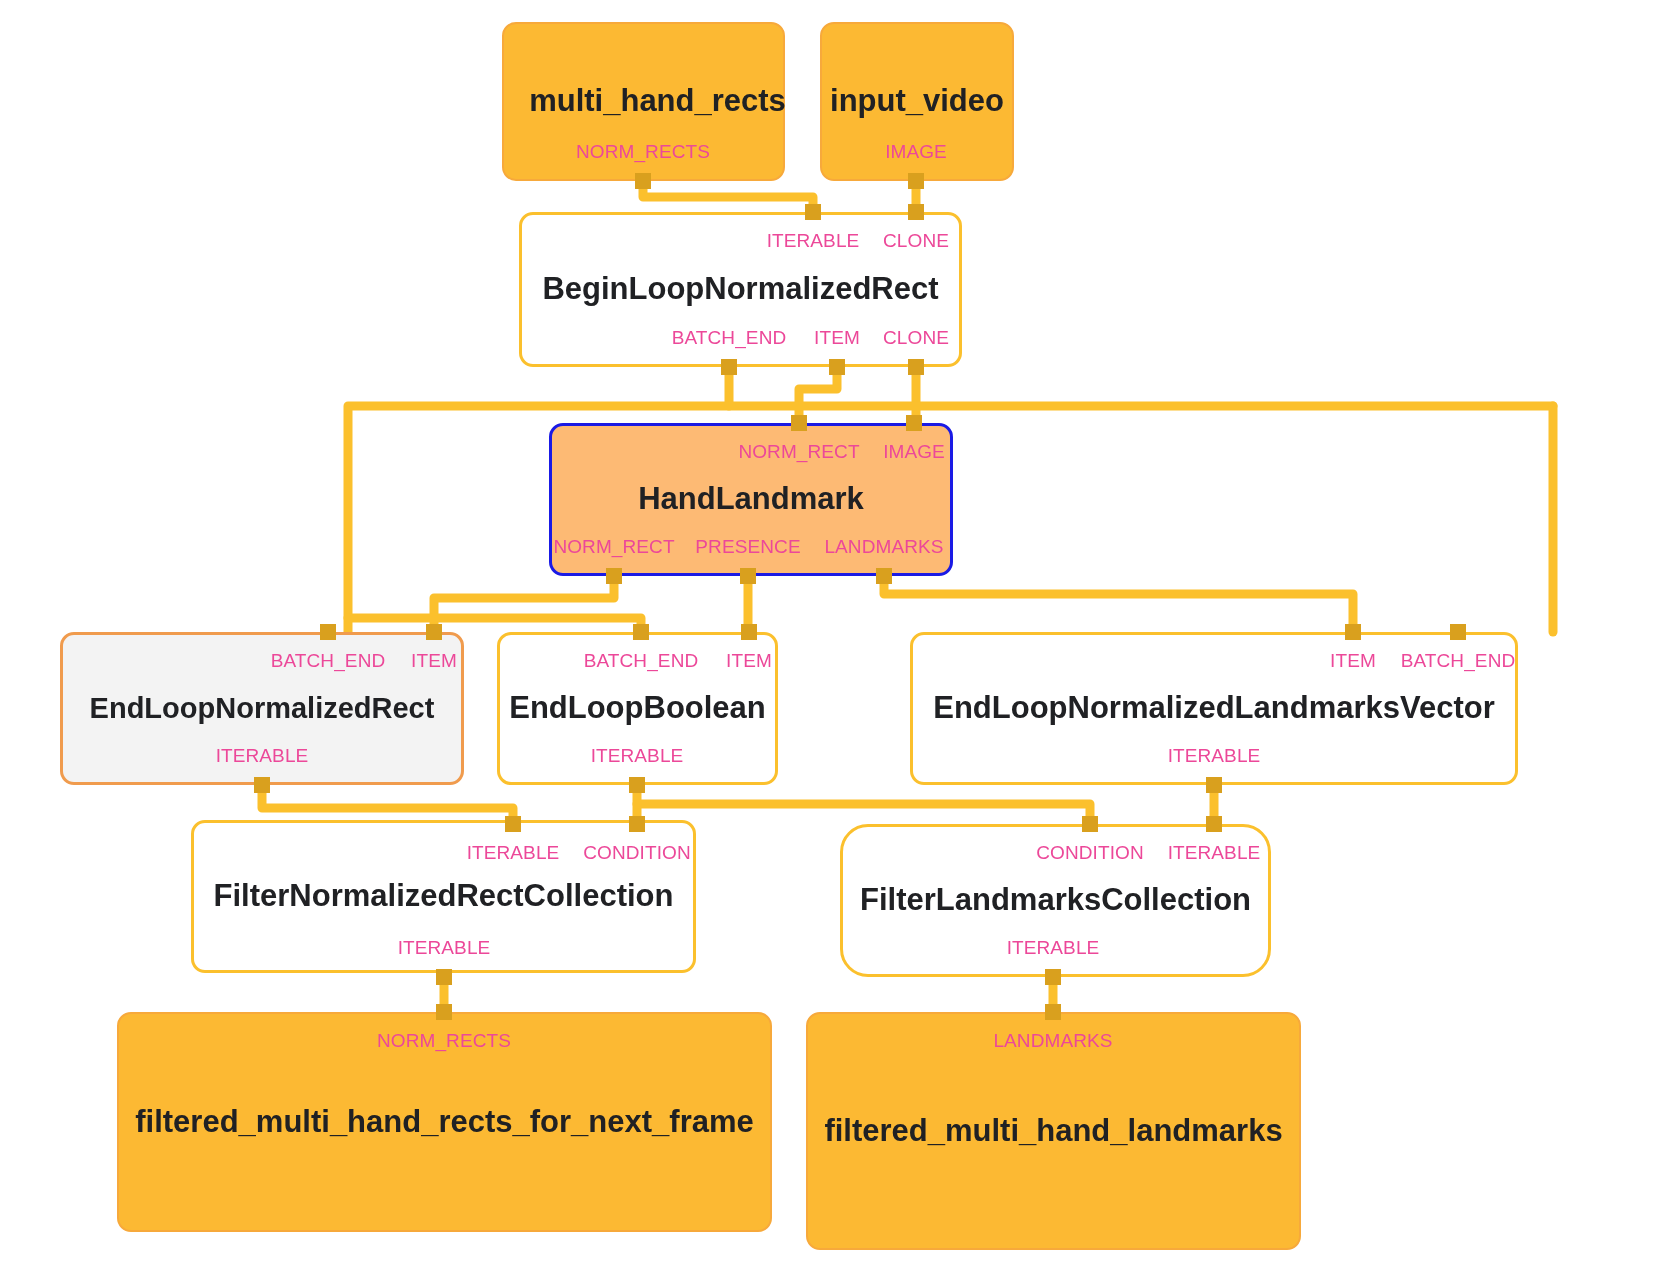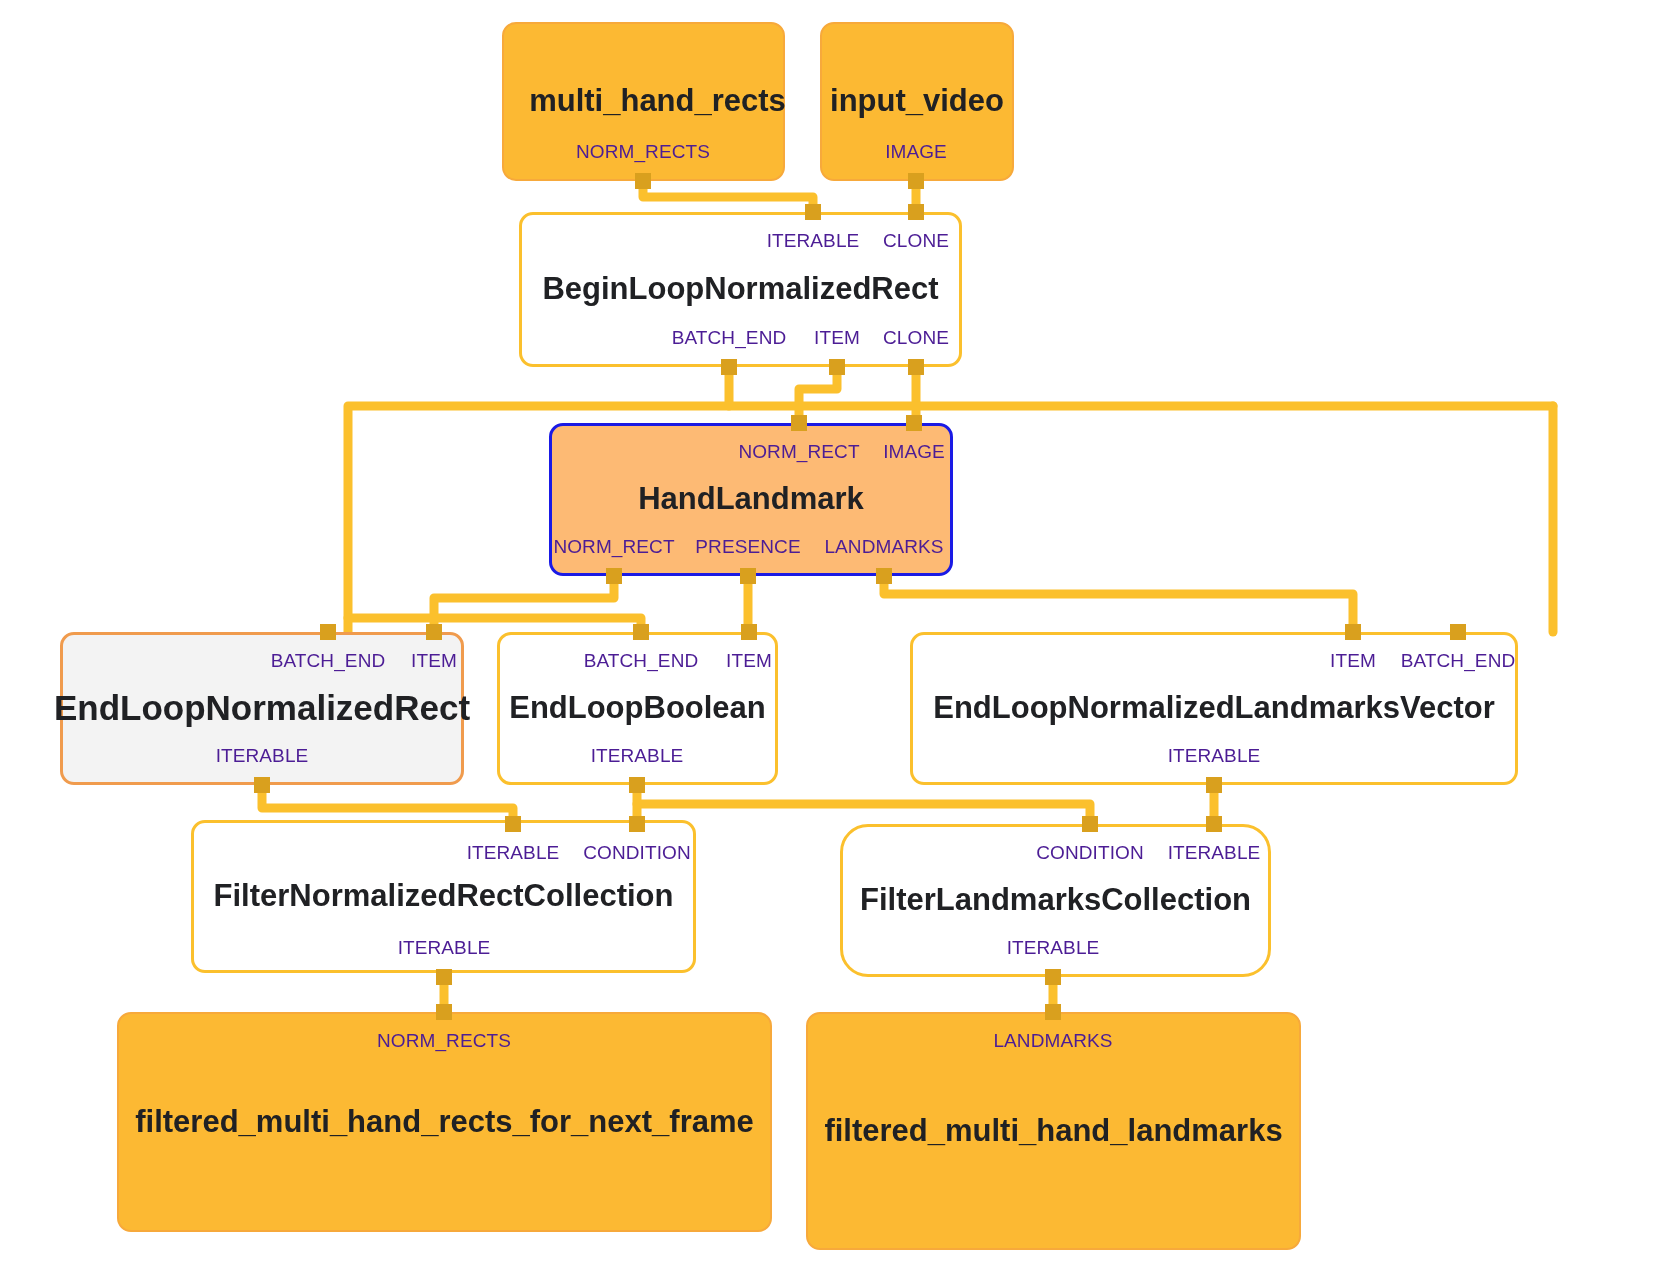--- a/index.html
+++ b/index.html
@@ -68,26 +68,26 @@
   }
   .node.calc-selected .node-title {
     font-size: 31px;
   }
   
   .node.calc-grey {
     background: #F3F3F3;
     border: 3px solid #F09B4D;
   }
   .node.calc-grey .node-title {
-    font-size: 35px;
+    font-size: 29px;
   }
   .port-label {
     position: absolute;
     font-size: 19px;
-    color: #4c1d95;
+    color: #ec4899;
     white-space: nowrap;
     transform: translateX(-50%);
     letter-spacing: 0.1px;
   }
 
   
   .port-dot {
     position: absolute;
     width: 16px;
     height: 16px;

